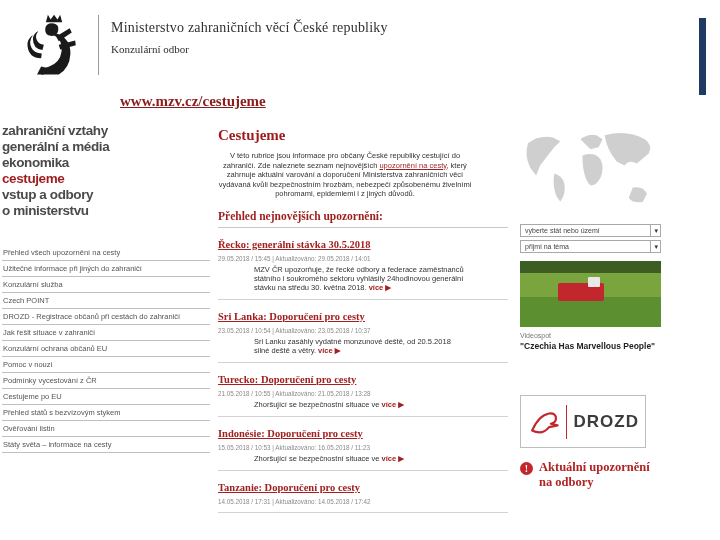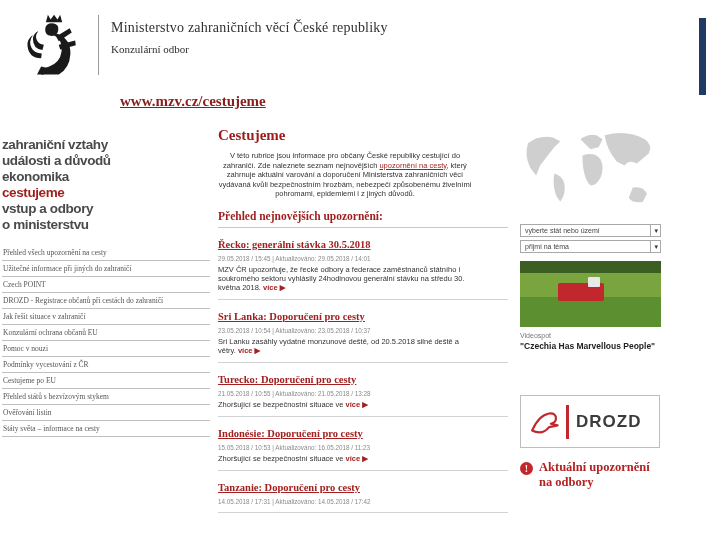--- a/index.html
+++ b/index.html
@@ -16,57 +16,57 @@
   .hdr-sub { font-size:11px; margin-top:7px; }
   .navy-bar { position:absolute; top:18px; left:699px; width:7px; height:77px; background:#203a63; }
 
   .site-link { position:absolute; top:93px; left:120px; font-family:"Liberation Serif", serif;
     font-weight:bold; font-size:15px; color:#8b1d1d; text-decoration:underline; cursor:pointer; }
 
   
   .shot { position:absolute; left:0; top:123px; width:664px; height:396px; background:#fff; }
 
   
-  .mainnav { position:absolute; left:2px; top:14px; width:200px; }
+  .mainnav { position:absolute; left:2px; top:0; width:200px; }
   .mainnav .item { font-size:13.5px; font-weight:bold; color:#4a4a4a; line-height:16px;
     letter-spacing:-0.4px; cursor:pointer; }
   .mainnav .item.active { color:#9e1c1c; }
 
   
-  .sidelinks { position:absolute; left:2px; top:122px; width:208px;font-family:Liberation Serif, serif; }
+  .sidelinks { position:absolute; left:2px; top:122px; width:208px; }
   .sidelinks .sl { font-size:7.5px; line-height:9px; color:#555; padding:3px 2px 3px 1px;
     border-bottom:1px solid #bfbfbf; cursor:pointer; }
 
   
   .maincol { position:absolute; left:218px; top:4px; width:290px; }
   .m-title { font-family:"Liberation Serif", serif; color:#9e1c1c; font-size:15px; font-weight:bold; }
   .intro { margin-top:7px; font-size:7.5px; line-height:9.5px; color:#333; padding-right:36px;text-align:center; }
   .intro .red { color:#9e1c1c; text-decoration:underline; cursor:pointer; }
   .alerts-h { margin-top:11px; font-family:"Liberation Serif", serif; color:#9e1c1c;
     font-size:11.5px; font-weight:bold; padding-bottom:5px; border-bottom:1px solid #c9c9c9; }
   .news { border-bottom:1px solid #d2d2d2; padding:6px 0 7px 0; }
   .news .t { display:inline-block; font-family:"Liberation Serif", serif; color:#a32020;
     font-weight:bold; font-size:10.5px; text-decoration:underline; cursor:pointer; }
   .news .d { font-size:6.3px; color:#8a8a8a; margin-top:3px; }
-  .news .b { font-size:7.5px; color:#333; margin-top:3px; line-height:9px; padding-right:40px; }
+  .news .b { font-size:7.5px; color:#333; margin-top:3px; line-height:9px; padding-right:40px;margin-left:36px; }
   .news .more { color:#a32020; font-weight:bold; cursor:pointer; }
 
   
   .sbar { position:absolute; left:520px; top:2px; width:141px; }
   .map { width:141px; height:96px; display:block; }
   .sel { display:flex; justify-content:space-between; align-items:center; border:1px solid #a8a8a8;
     background:#fff; font-size:7px; color:#444; height:13px; padding:0 2px 0 4px; margin-top:3px; cursor:pointer; }
   .sel .arr { font-size:7px; color:#333; border-left:1px solid #a8a8a8; padding-left:3px; line-height:11px; }
   .video-thumb { margin-top:8px; width:141px; height:66px; position:relative; overflow:hidden;
     background:linear-gradient(#3c5e23 0 18%, #7aa53e 18% 55%, #5c8f2f 55% 100%); cursor:pointer; }
   .harvester { position:absolute; left:38px; top:22px; width:46px; height:18px; background:#c1272d; border-radius:2px; }
   .harvester .cab { position:absolute; left:30px; top:-6px; width:12px; height:10px; background:#e9e9e9; border-radius:1px; }
   .vid-label { margin-top:5px; font-size:7px; color:#777; }
   .vid-title { margin-top:2px; font-size:8.5px; font-weight:bold; color:#222; cursor:pointer; }
-  .drozd { margin-top:44px; width:140px; height:53px; border:1px solid #bdbdbd; background:#fff;
+  .drozd { margin-top:44px; width:126px; height:53px; border:1px solid #bdbdbd; background:#fff;
     display:flex; align-items:center; padding:4px 6px; cursor:pointer; }
   .drozd svg { width:34px; height:34px; flex:0 0 auto; }
   .drozd .bar { width:3px; height:34px; background:#c1272d; margin:0 7px 0 5px; }
   .drozd .dz { font-size:17px; font-weight:bold; color:#3c3c3c; letter-spacing:1px; }
   .alertbox { margin-top:12px; width:134px; display:flex; align-items:flex-start; cursor:pointer; }
   .alertbox .ic { width:13px; height:13px; border-radius:50%; background:#c1272d; color:#fff;
     font-size:10px; font-weight:bold; text-align:center; line-height:13px; flex:0 0 auto; margin-top:2px;
     font-family:"Liberation Serif", serif; }
   .alertbox .tx { margin-left:6px; font-family:"Liberation Serif", serif; font-weight:bold;
     color:#b22222; font-size:12.5px; line-height:15px; }
@@ -96,30 +96,31 @@
     </div>
   </div>
   <div class="navy-bar"></div>
 
   <a class="site-link">www.mzv.cz/cestujeme</a>
 
   <div class="shot">
 
     <nav class="mainnav">
       <div class="item">zahraniční vztahy</div>
-      <div class="item">události a důvodů</div>
+      <div class="item">generální a média</div>
       <div class="item">ekonomika</div>
       <div class="item active">cestujeme</div>
       <div class="item">vstup a odbory</div>
       <div class="item">o ministerstvu</div>
     </nav>
 
     <div class="sidelinks">
       <div class="sl">Přehled všech upozornění na cesty</div>
       <div class="sl">Užitečné informace při jiných do zahraničí</div>
+      <div class="sl">Konzulární služba</div>
       <div class="sl">Czech POINT</div>
       <div class="sl">DROZD - Registrace občanů při cestách do zahraničí</div>
       <div class="sl">Jak řešit situace v zahraničí</div>
       <div class="sl">Konzulární ochrana občanů EU</div>
       <div class="sl">Pomoc v nouzi</div>
       <div class="sl">Podmínky vycestování z ČR</div>
       <div class="sl">Cestujeme po EU</div>
       <div class="sl">Přehled států s bezvízovým stykem</div>
       <div class="sl">Ověřování listin</div>
       <div class="sl">Státy světa – informace na cesty</div>

